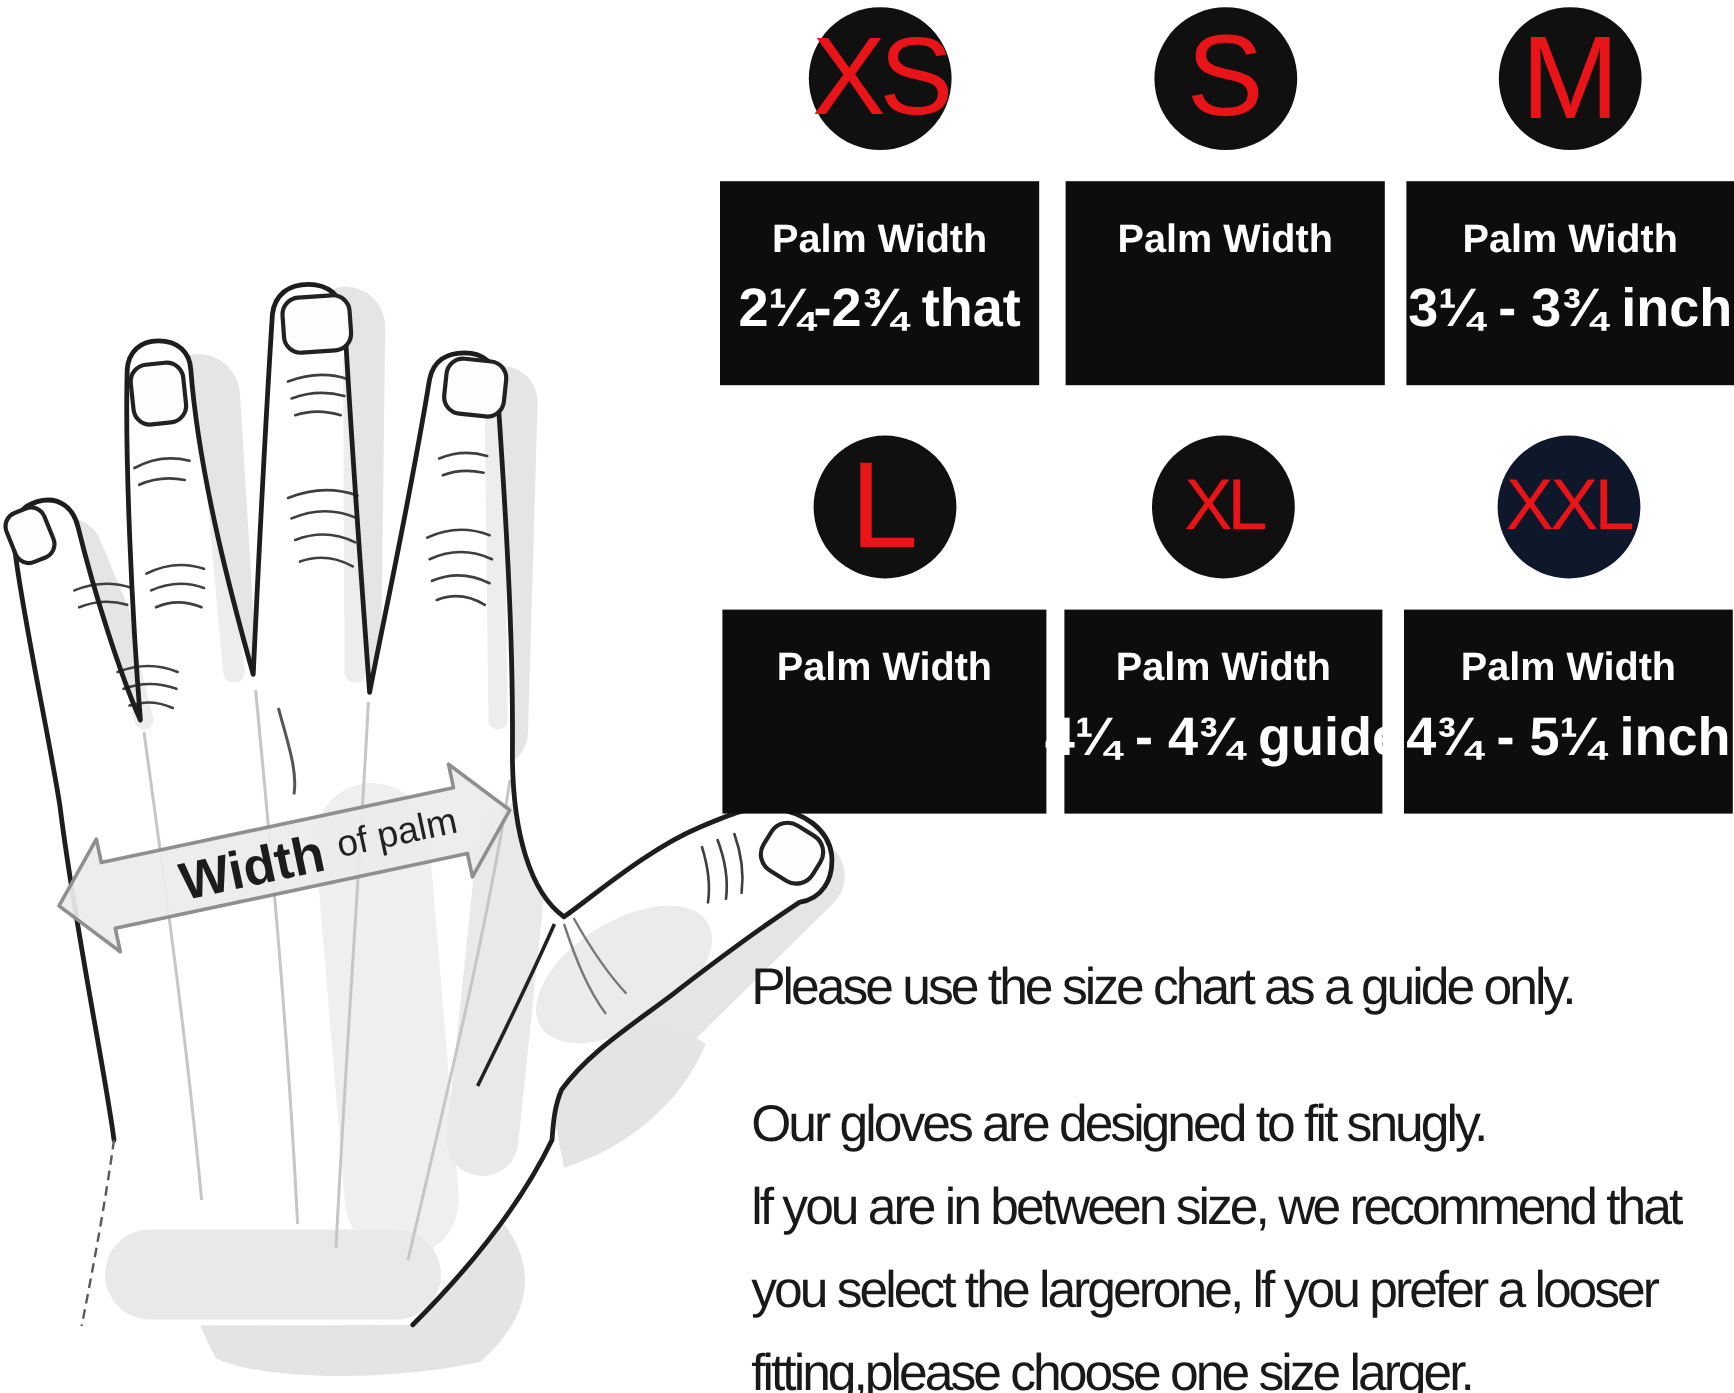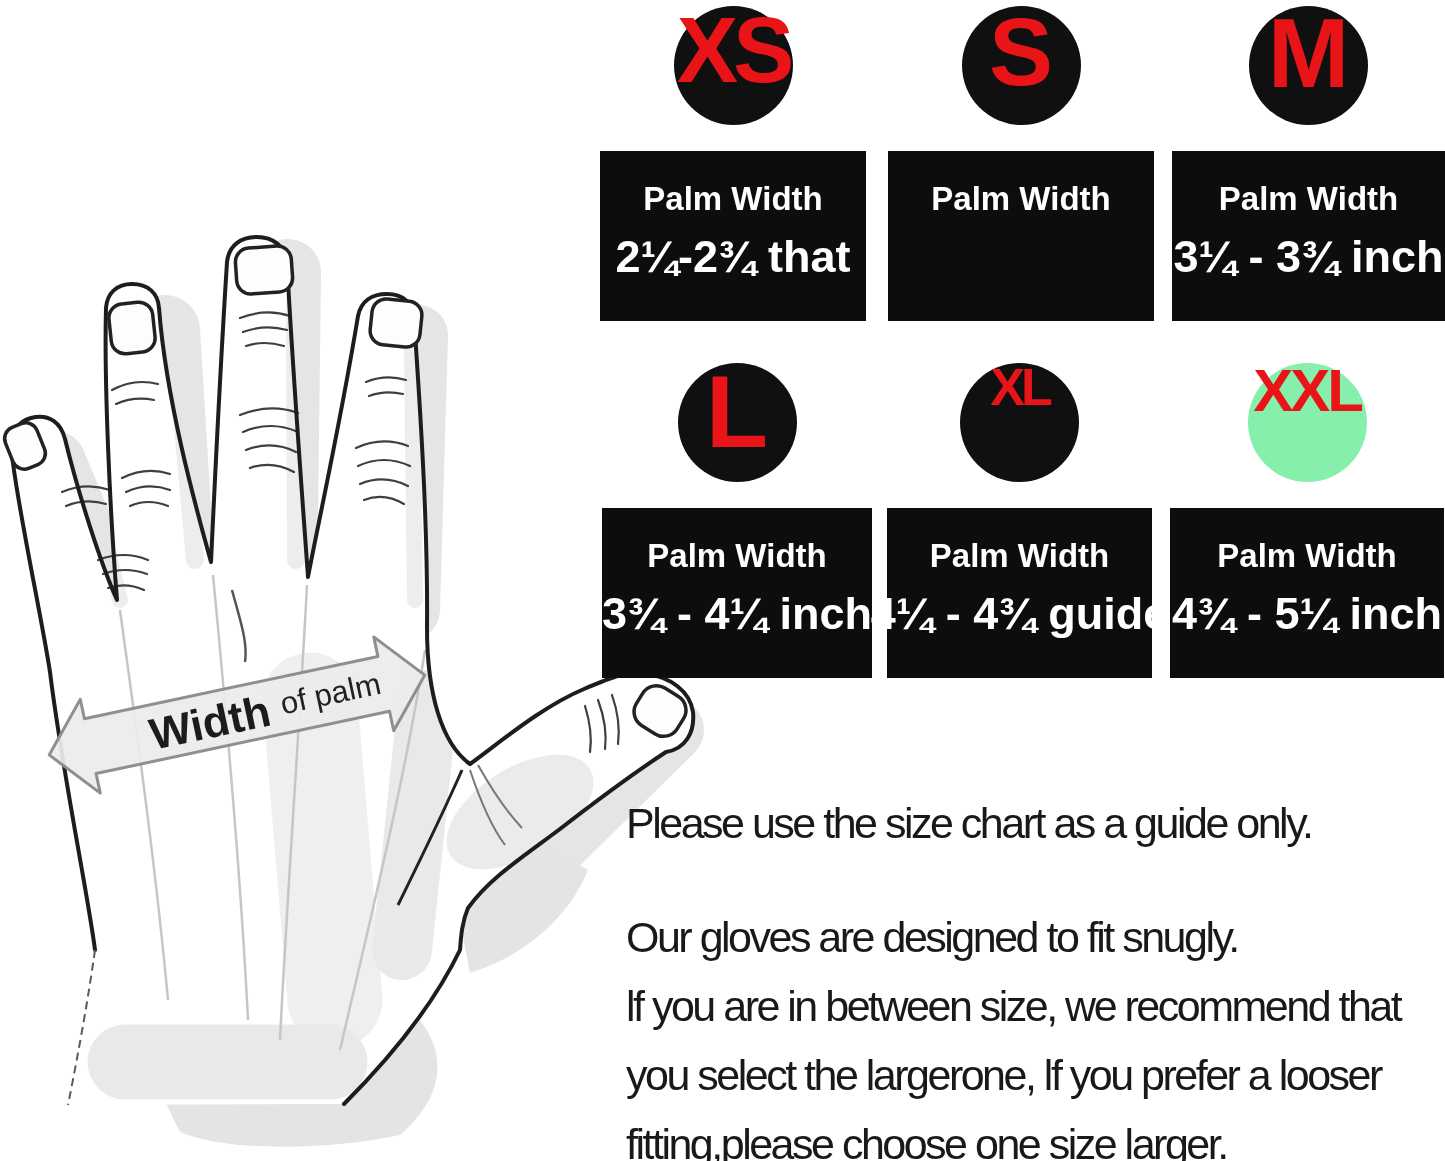--- a/index.html
+++ b/index.html
@@ -12,29 +12,29 @@
   
   .cell{position:absolute;display:flex;flex-direction:column;align-items:center;}
   .c1{left:600px;top:6px;width:266px;}
   .c2{left:888px;top:6px;width:266px;}
   .c3{left:1172px;top:6px;width:273px;}
   .c4{left:602px;top:363px;width:270px;}
   .c5{left:887px;top:363px;width:265px;}
   .c6{left:1170px;top:363px;width:274px;}
   .badge{
     width:119px;height:119px;border-radius:50%;
-    display:flex;justify-content:center;
-    font-weight:bold;line-height:1;
+    display:flex;align-items:center;justify-content:center;
+    font-weight:normal;line-height:1;
   }
   .badge .letter{transform:translateY(-2px);}
   .c1 .letter{font-size:92px;letter-spacing:-5px;}
   .c2 .letter{font-size:96px;}
   .c3 .letter{font-size:98px;}
   .c4 .letter{font-size:102px;}
-  .c5 .letter{font-size:52px;letter-spacing:-4px;}
+  .c5 .letter{font-size:60px;letter-spacing:-4px;}
   .c6 .letter{font-size:60px;letter-spacing:-3px;}
   .panel{
     margin-top:26px;width:100%;height:170px;
     display:flex;flex-direction:column;align-items:center;
   }
   .pw{font-size:33px;font-weight:bold;margin-top:29px;}
   .range{font-size:45px;font-weight:bold;margin-top:13px;white-space:nowrap;}
   
   .hand-wrap{position:absolute;left:0;top:0;width:710px;height:1161px;}
   
@@ -172,36 +172,35 @@
     <div class="range">3¼ - 3¾ inch</div>
   </div>
 </div>
 
 <div class="cell c4">
   <div class="badge" style="background:#111010;color:#e91418;">
     <span class="letter">L</span>
   </div>
   <div class="panel" style="background:#0d0d0d;color:#ffffff;">
     <div class="pw">Palm Width</div>
-    <div class="range">3¾ - 4¼ inch</div>
   </div>
 </div>
 
 <div class="cell c5">
   <div class="badge" style="background:#111010;color:#e91418;">
     <span class="letter">XL</span>
   </div>
   <div class="panel" style="background:#0d0d0d;color:#ffffff;">
     <div class="pw">Palm Width</div>
     <div class="range">4¼ - 4¾ guide</div>
   </div>
 </div>
 
 <div class="cell c6">
-  <div class="badge" style="background:#86efac;color:#e91418;">
+  <div class="badge" style="background:#0f172a;color:#e91418;">
     <span class="letter">XXL</span>
   </div>
   <div class="panel" style="background:#0d0d0d;color:#ffffff;">
     <div class="pw">Palm Width</div>
     <div class="range">4¾ - 5¼ inch</div>
   </div>
 </div>
 
 <div class="notes">
   <div class="intro">Please use the size chart as a guide only.</div>

